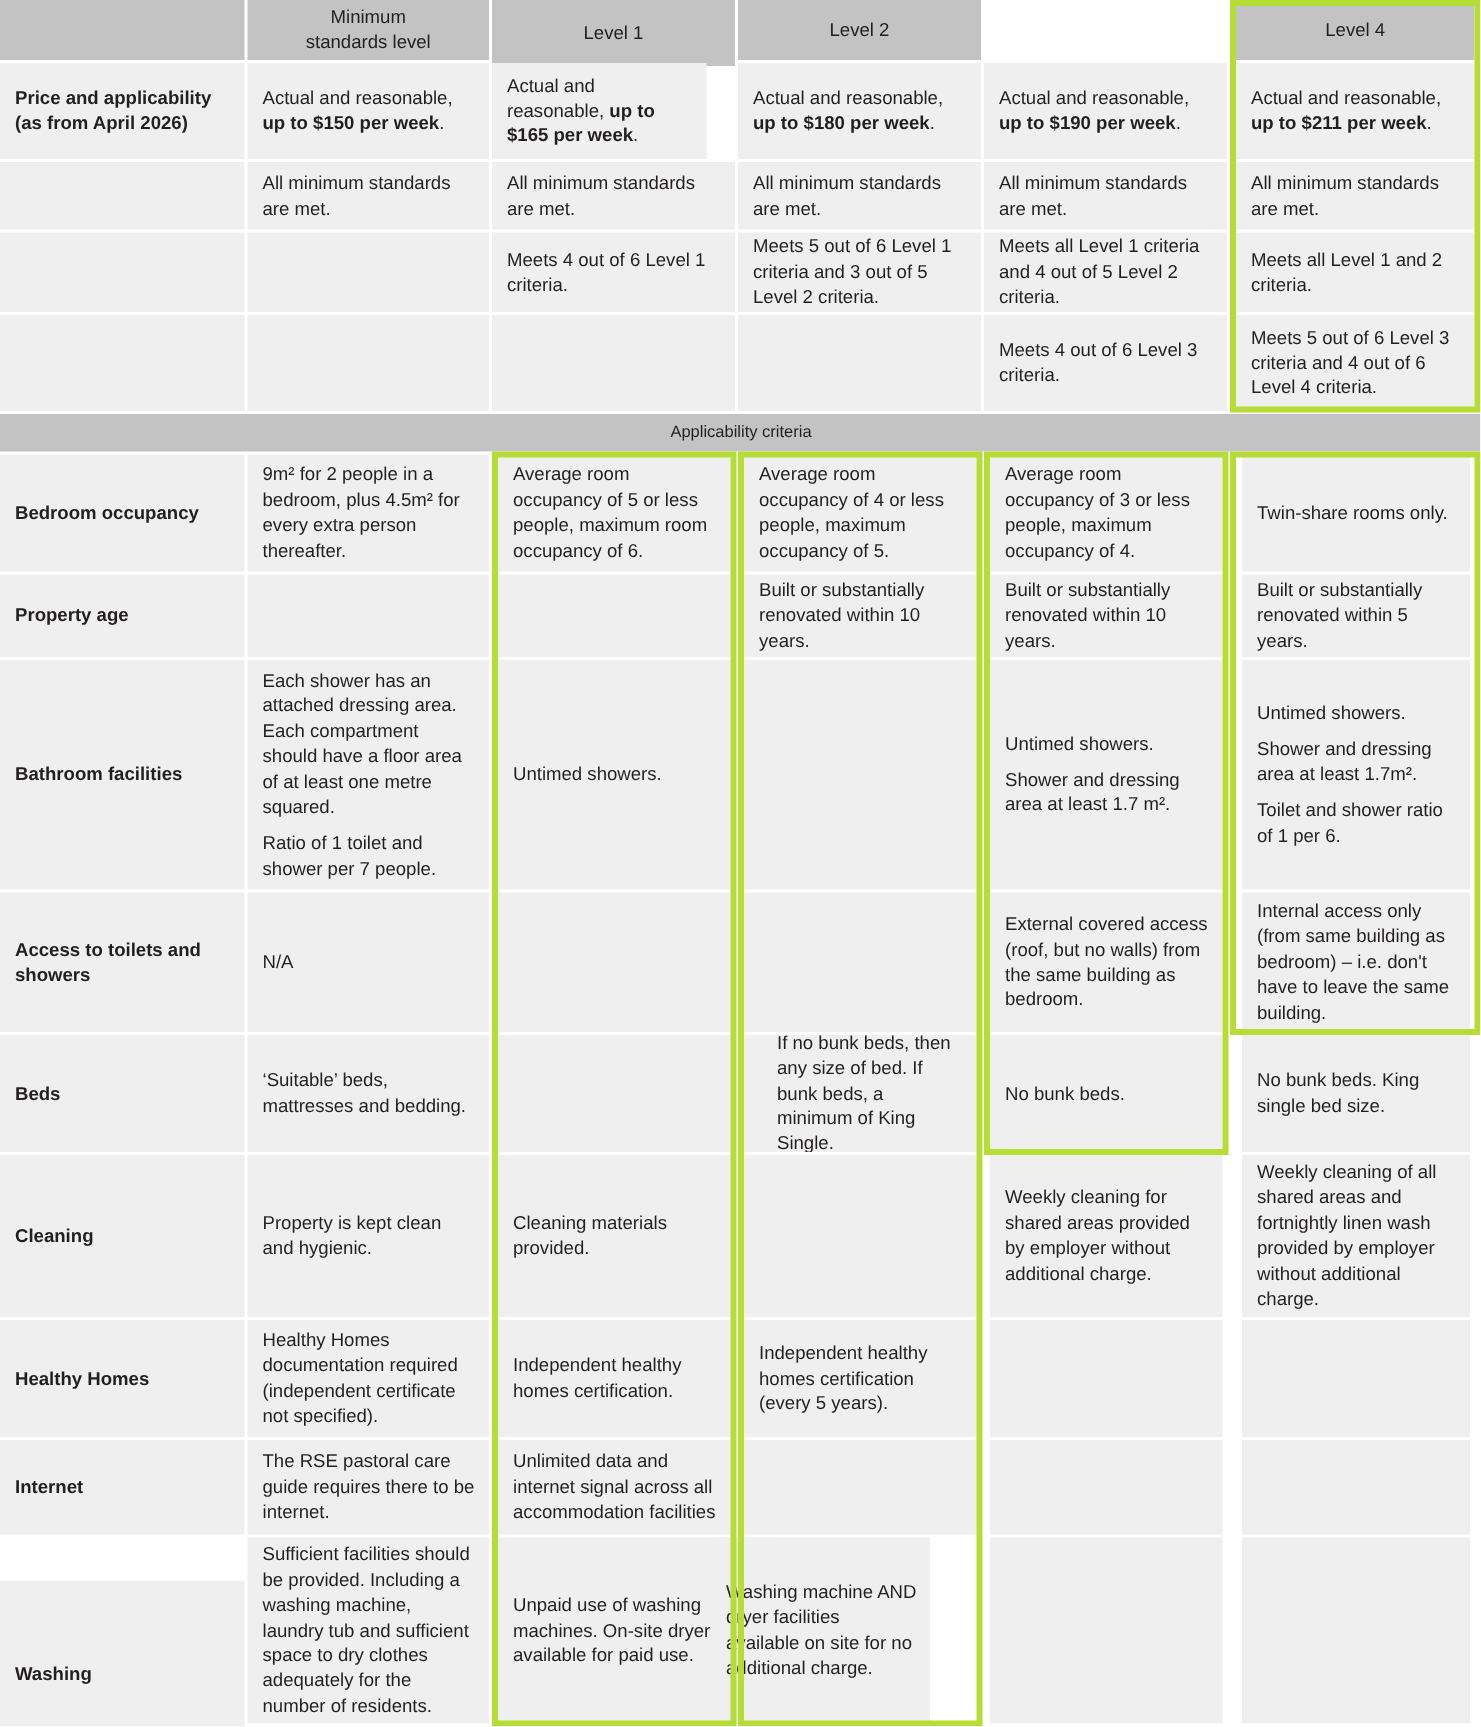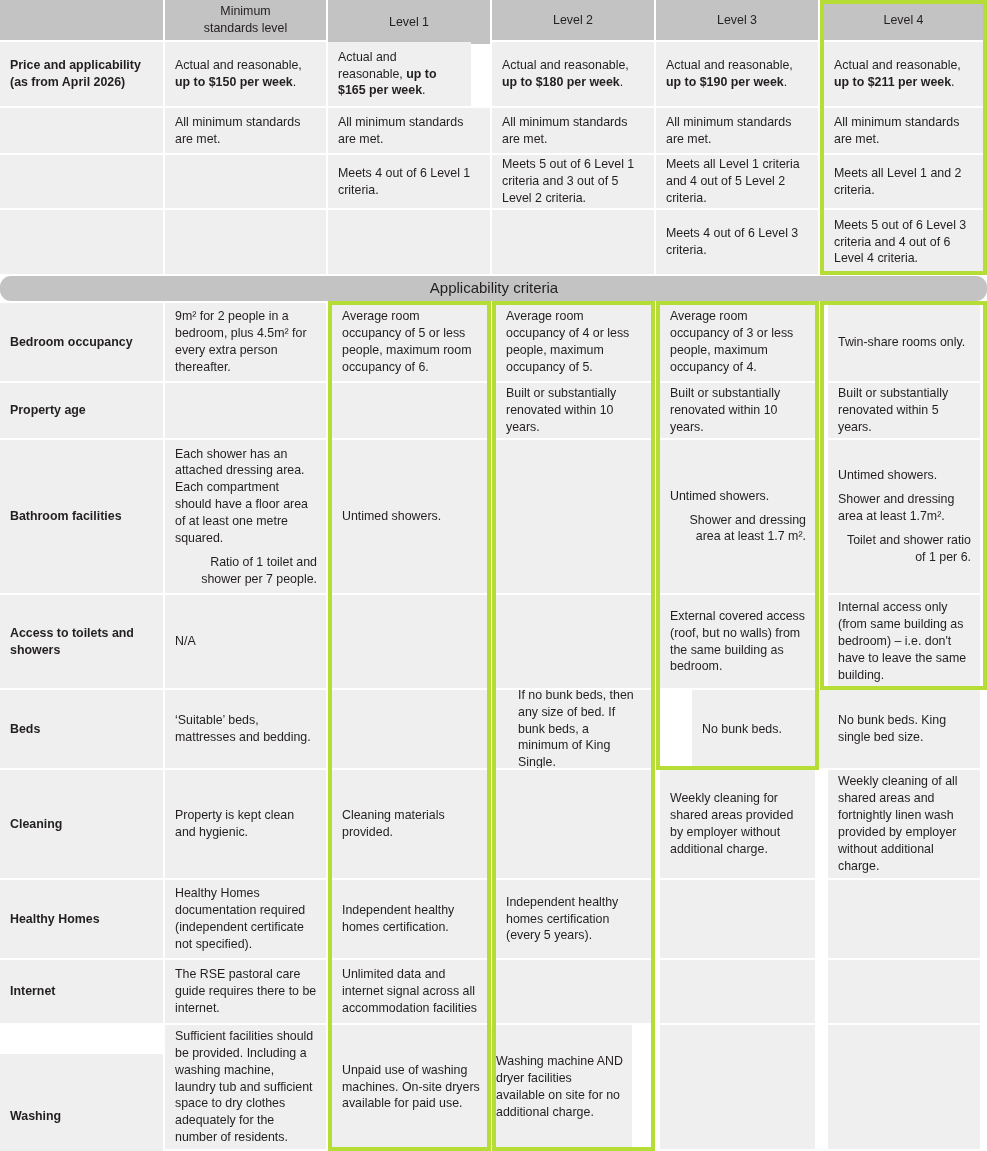--- a/index.html
+++ b/index.html
@@ -43,25 +43,24 @@
   .cell.blank { background: #c3c3c3; }
   .cell.rowlabel {
     font-weight: bold;
     background: #efefef;
   }
   .cell.section {
     background: #c3c3c3;
     align-items: center;
     justify-content: center;
     text-align: center;
-    font-size: 15px;
-    border-radius: 11px;
+    font-size: 11px;
   }
   .cell p { margin: 0 0 7px 0; }
-  .cell p:last-child { margin-bottom: 0; text-align: right; }
+  .cell p:last-child { margin-bottom: 0; }
   .cell b { font-weight: bold; }
 
   
   .hl {
     position: absolute;
     border: 4px solid #b6dd36;
     pointer-events: none;
   }
 </style>
 </head>
@@ -69,21 +68,20 @@
 
 <div id="sheet">
 
   <div class="cell blank" style="left:0;top:0;width:163px;height:40px;"></div>
   <div class="cell head" style="left:165px;top:0;width:161px;height:40px;">
     <span>Minimum</span>
     <span>standards level</span>
   </div>
   <div class="cell head" style="left:328px;top:0;width:162px;height:44px;">Level 1</div>
   <div class="cell head" style="left:492px;top:0;width:162px;height:40px;">Level 2</div>
-  <div class="cell head" style="left:656px;top:0;width:162px;height:40px;">Level 3</div>
   <div class="cell head" style="left:824px;top:0;width:159px;height:40px;">Level 4</div>
 
   <div class="cell rowlabel" style="left:0;top:42;top:42px;width:163px;height:64px;">
     <span>Price and applicability</span>
     <span>(as from April 2026)</span>
   </div>
   <div class="cell" style="left:165px;top:42px;width:161px;height:64px;">
     <div><span>Actual and reasonable,</span>
     <b>up to $150 per week</b><span>.</span></div>
   </div>
@@ -164,21 +162,21 @@
   <div class="cell" style="left:165px;top:595px;width:161px;height:93px;">N/A</div>
   <div class="cell" style="left:332px;top:595px;width:155px;height:93px;"></div>
   <div class="cell" style="left:496px;top:595px;width:155px;height:93px;"></div>
   <div class="cell" style="left:660px;top:595px;width:155px;height:93px;">External covered access (roof, but no walls) from the same building as bedroom.</div>
   <div class="cell" style="left:828px;top:595px;width:152px;height:93px;">Internal access only (from same building as bedroom) – i.e. don't have to leave the same building.</div>
 
   <div class="cell rowlabel" style="left:0;top:690px;width:163px;height:78px;">Beds</div>
   <div class="cell" style="left:165px;top:690px;width:161px;height:78px;">‘Suitable’ beds, mattresses and bedding.</div>
   <div class="cell" style="left:332px;top:690px;width:155px;height:78px;"></div>
   <div class="cell" style="left:496px;top:690px;width:155px;height:78px;padding-left:22px;">If no bunk beds, then any size of bed. If bunk beds, a minimum of King Single.</div>
-  <div class="cell" style="left:660px;top:690px;width:155px;height:78px;margin-left:32px;">No bunk beds.</div>
+  <div class="cell" style="left:660px;top:690px;width:155px;height:78px;">No bunk beds.</div>
   <div class="cell" style="left:828px;top:690px;width:152px;height:78px;">No bunk beds. King single bed size.</div>
 
   <div class="cell rowlabel" style="left:0;top:770px;width:163px;height:108px;">Cleaning</div>
   <div class="cell" style="left:165px;top:770px;width:161px;height:108px;">Property is kept clean and hygienic.</div>
   <div class="cell" style="left:332px;top:770px;width:155px;height:108px;">Cleaning materials provided.</div>
   <div class="cell" style="left:496px;top:770px;width:155px;height:108px;"></div>
   <div class="cell" style="left:660px;top:770px;width:155px;height:108px;">Weekly cleaning for shared areas provided by employer without additional charge.</div>
   <div class="cell" style="left:828px;top:770px;width:152px;height:108px;">Weekly cleaning of all shared areas and fortnightly linen wash provided by employer without additional charge.</div>
 
   <div class="cell rowlabel" style="left:0;top:880px;width:163px;height:78px;">Healthy Homes</div>
@@ -191,21 +189,21 @@
   <div class="cell rowlabel" style="left:0;top:960px;width:163px;height:63px;">Internet</div>
   <div class="cell" style="left:165px;top:960px;width:161px;height:63px;">The RSE pastoral care guide requires there to be internet.</div>
   <div class="cell" style="left:332px;top:960px;width:155px;height:63px;">Unlimited data and internet signal across all accommodation facilities</div>
   <div class="cell" style="left:496px;top:960px;width:155px;height:63px;"></div>
   <div class="cell" style="left:660px;top:960px;width:155px;height:63px;"></div>
   <div class="cell" style="left:828px;top:960px;width:152px;height:63px;"></div>
 
   <div class="cell rowlabel" style="left:0;top:1025px;width:163px;height:124px;margin-top:29px;">Washing</div>
   <div class="cell" style="left:165px;top:1025px;width:161px;height:124px;">Sufficient facilities should be provided. Including a washing machine, laundry tub and sufficient space to dry clothes adequately for the number of residents.</div>
   <div class="cell" style="left:332px;top:1025px;width:187px;height:124px;">Unpaid use of washing machines. On-site dryers available for paid use.</div>
-  <div class="cell" style="left:486px;top:1025px;width:146px;height:124px;">Washing machine AND dryer facilities available on site for no additional charge.</div>
+  <div class="cell" style="left:474px;top:1025px;width:146px;height:124px;">Washing machine AND dryer facilities available on site for no additional charge.</div>
   <div class="cell" style="left:660px;top:1025px;width:155px;height:124px;"></div>
   <div class="cell" style="left:828px;top:1025px;width:152px;height:124px;"></div>
 
   <div class="hl" style="left:328px;top:301px;width:163px;height:850px;"></div>
 
   <div class="hl" style="left:492px;top:301px;width:163px;height:850px;"></div>
 
   <div class="hl" style="left:656px;top:301px;width:163px;height:469px;"></div>
 
   <div class="hl" style="left:820px;top:301px;width:167px;height:389px;"></div>

